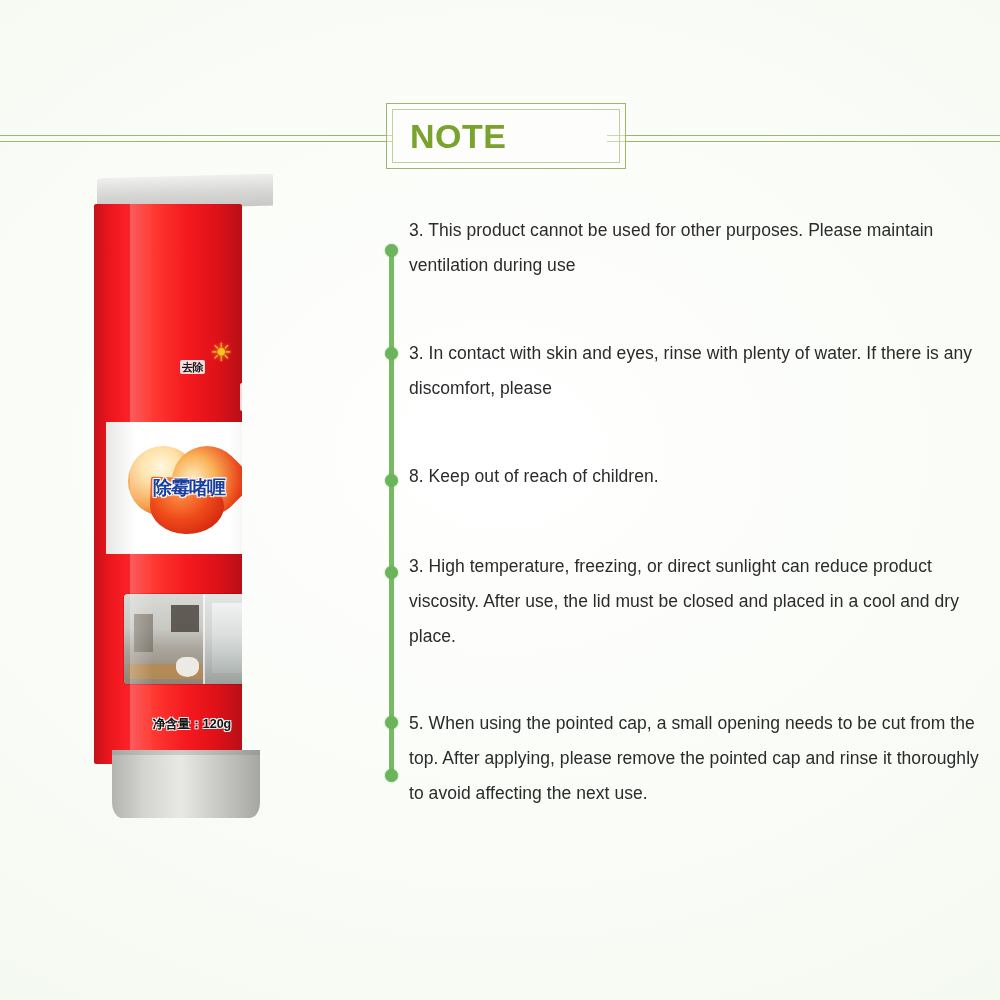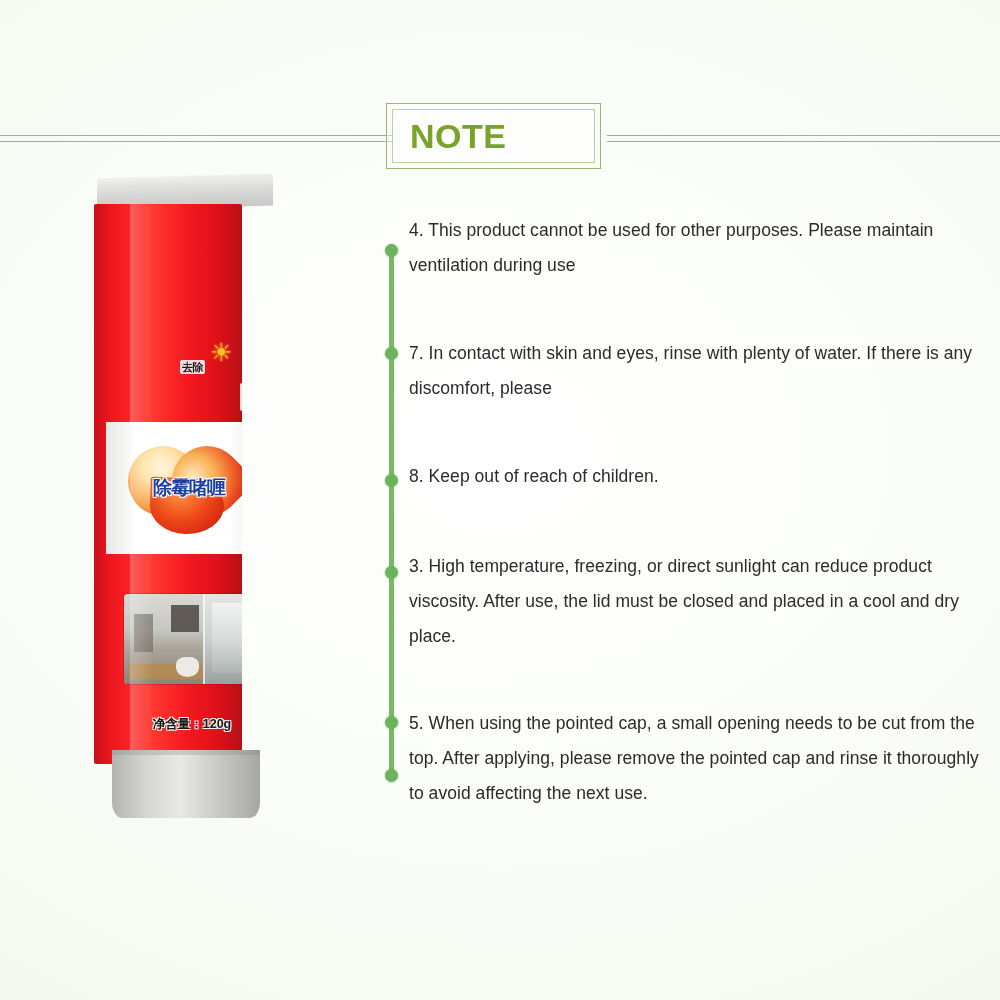--- a/index.html
+++ b/index.html
@@ -33,21 +33,21 @@
     border-bottom: 1.4px solid #9cb86a;
   }
   .rule-left  { left: 0px;   top: 135px; width: 392px; }
   .rule-right { left: 607px; top: 135px; width: 393px; }
 
   
   .note-box {
     position: absolute;
     left: 386px;
     top: 103px;
-    width: 215px;
+    width: 240px;
     height: 66px;
     border: 1.6px solid #9cb86a;
     background: rgba(255,255,255,0.45);
     padding: 5px;
   }
   .note-box-inner {
     width: 100%;
     height: 100%;
     border: 1.2px solid #bcd0a0;
     display: flex;
@@ -338,23 +338,23 @@
 
   <div class="timeline"></div>
   <div class="tl-dot" style="top:244px"></div>
   <div class="tl-dot" style="top:347px"></div>
   <div class="tl-dot" style="top:474px"></div>
   <div class="tl-dot" style="top:566px"></div>
   <div class="tl-dot" style="top:716px"></div>
   <div class="tl-dot" style="top:769px"></div>
 
   <div class="notes">
-    <p class="note-item">4. This product cannot be used for other purposes. Please maintain ventilation during use</p>
+    <p class="note-item">3. This product cannot be used for other purposes. Please maintain ventilation during use</p>
     <div class="note-gap-1"></div>
-    <p class="note-item">7. In contact with skin and eyes, rinse with plenty of water. If there is any discomfort, please</p>
+    <p class="note-item">3. In contact with skin and eyes, rinse with plenty of water. If there is any discomfort, please</p>
     <div class="note-gap-2"></div>
     <p class="note-item">8. Keep out of reach of children.</p>
     <div class="note-gap-3"></div>
     <p class="note-item">3. High temperature, freezing, or direct sunlight can reduce product viscosity. After use, the lid must be closed and placed in a cool and dry place.</p>
     <div class="note-gap-4"></div>
     <p class="note-item">5. When using the pointed cap, a small opening needs to be cut from the top. After applying, please remove the pointed cap and rinse it thoroughly to avoid affecting the next use.</p>
   </div>
 
   <div class="tube">
 

